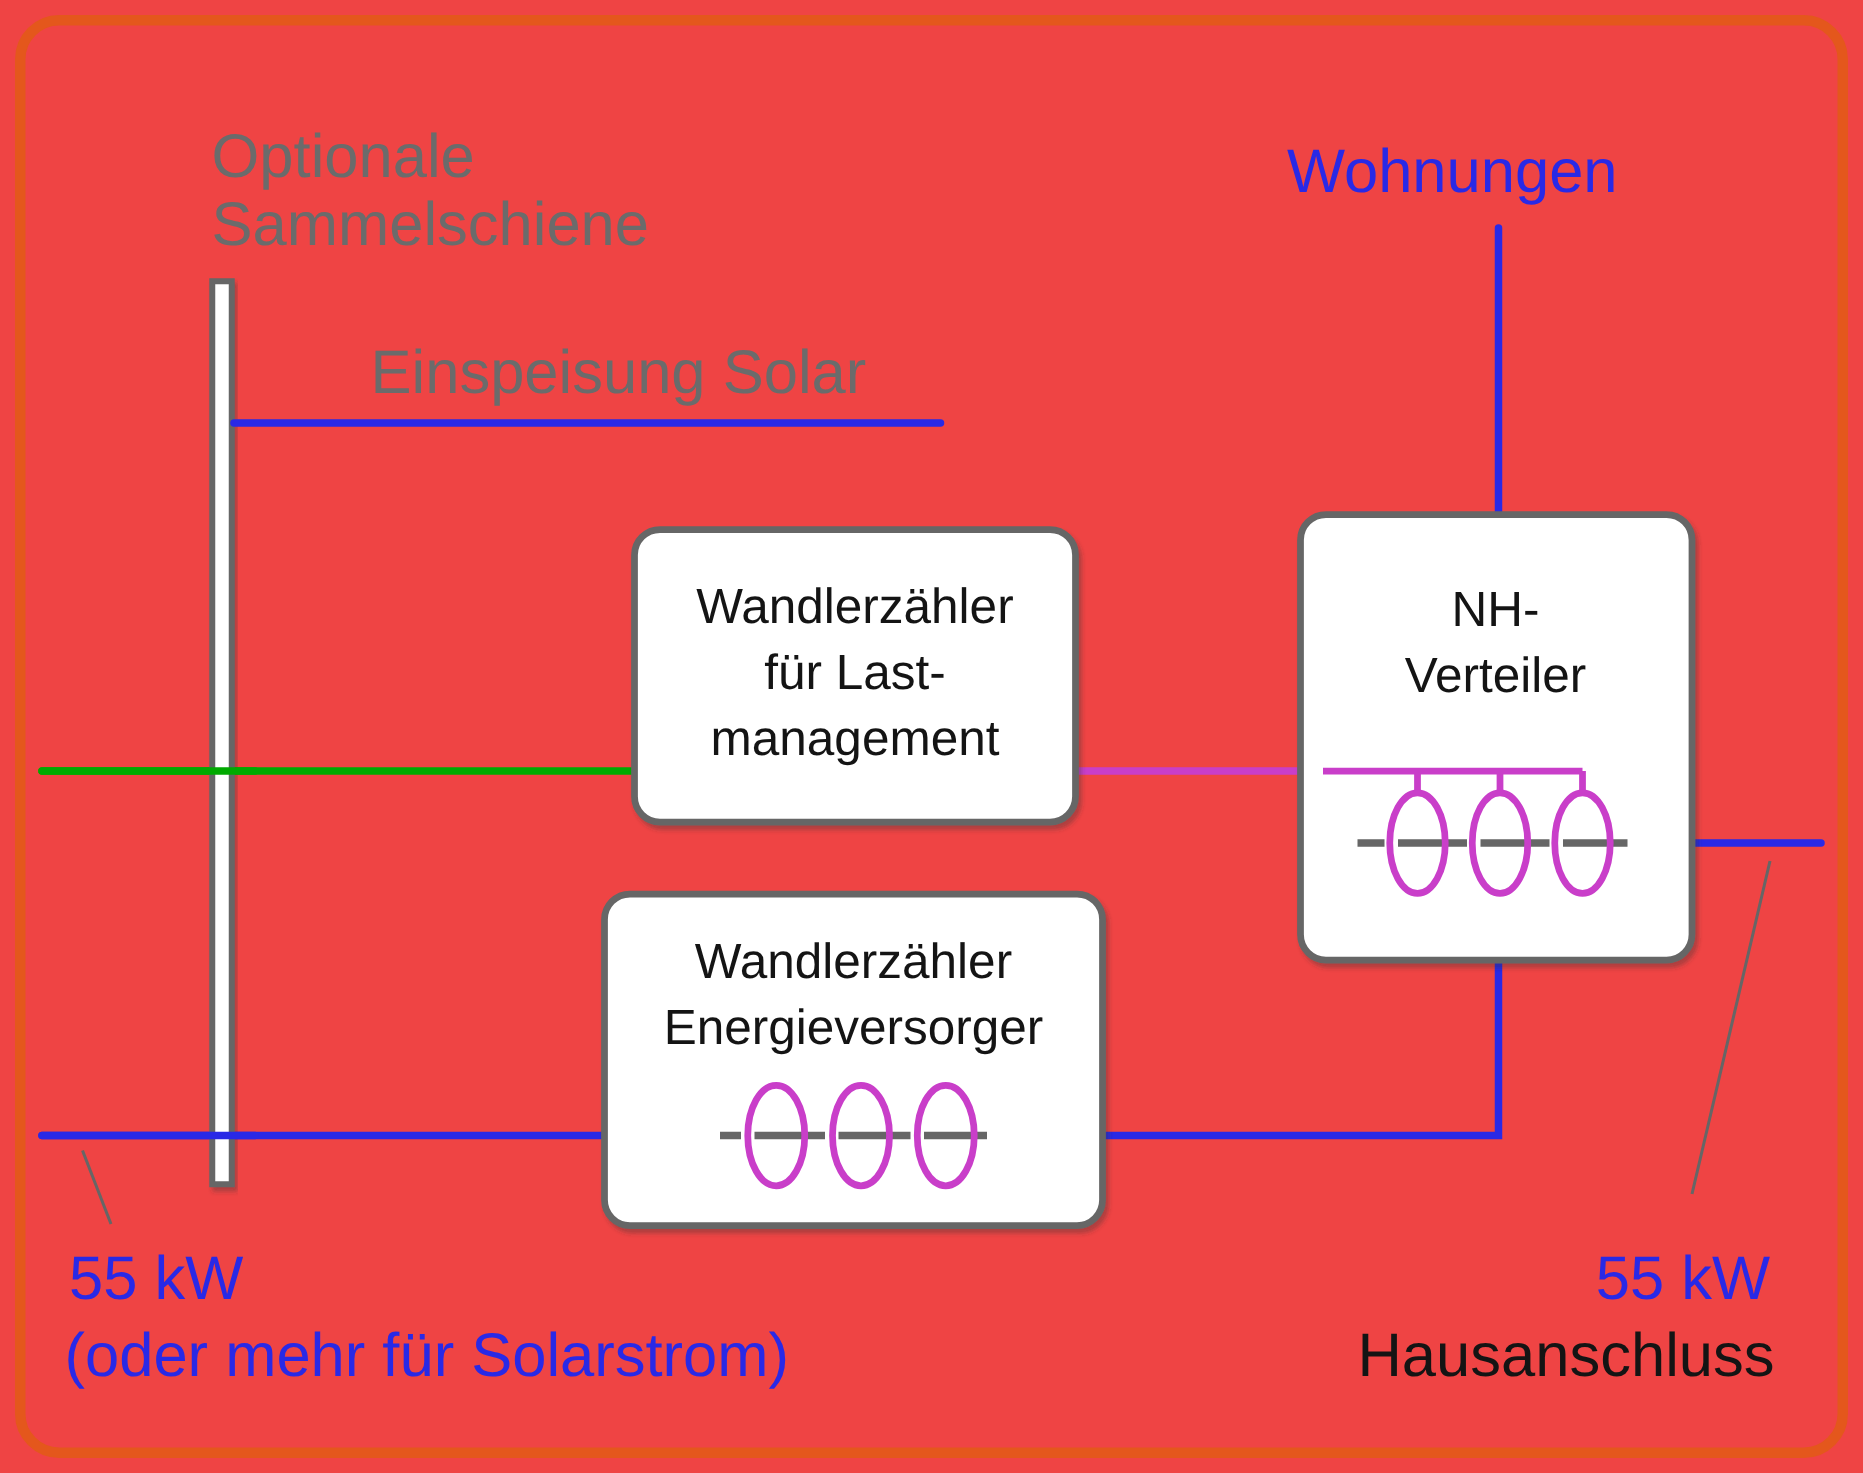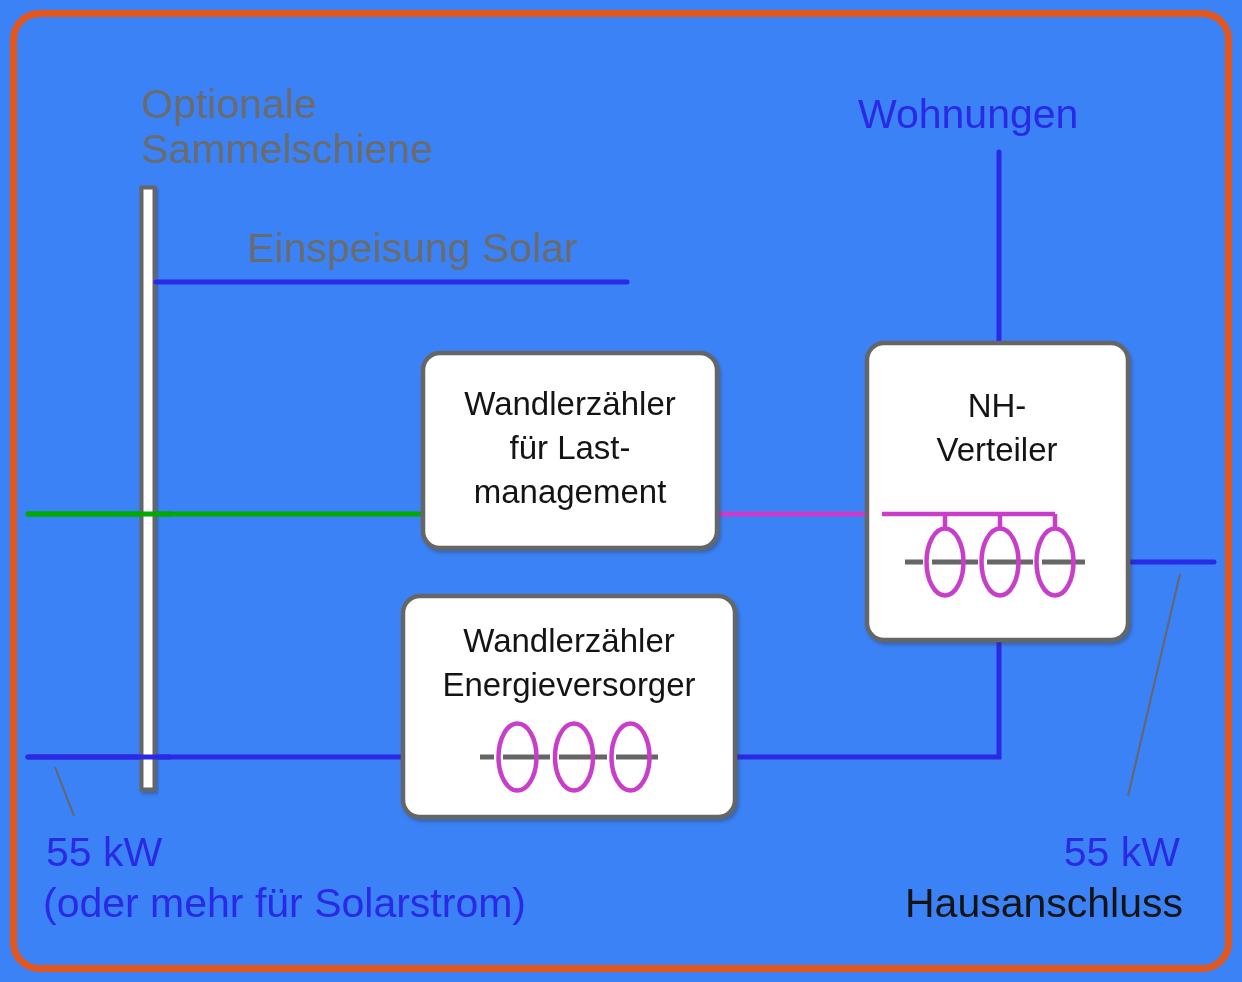--- a/index.html
+++ b/index.html
@@ -4,21 +4,21 @@
 <style>
   html, body {
     margin: 0;
     padding: 0;
     background: #ffffff;
   }
   .stage {
     position: relative;
     width: 1242px;
     height: 982px;
-    background: #3b82f6;
+    background: #ef4444;
     overflow: hidden;
   }
   svg.schematic {
     position: absolute;
     left: 0;
     top: 0;
     width: 1242px;
     height: 982px;
     display: block;
   }

